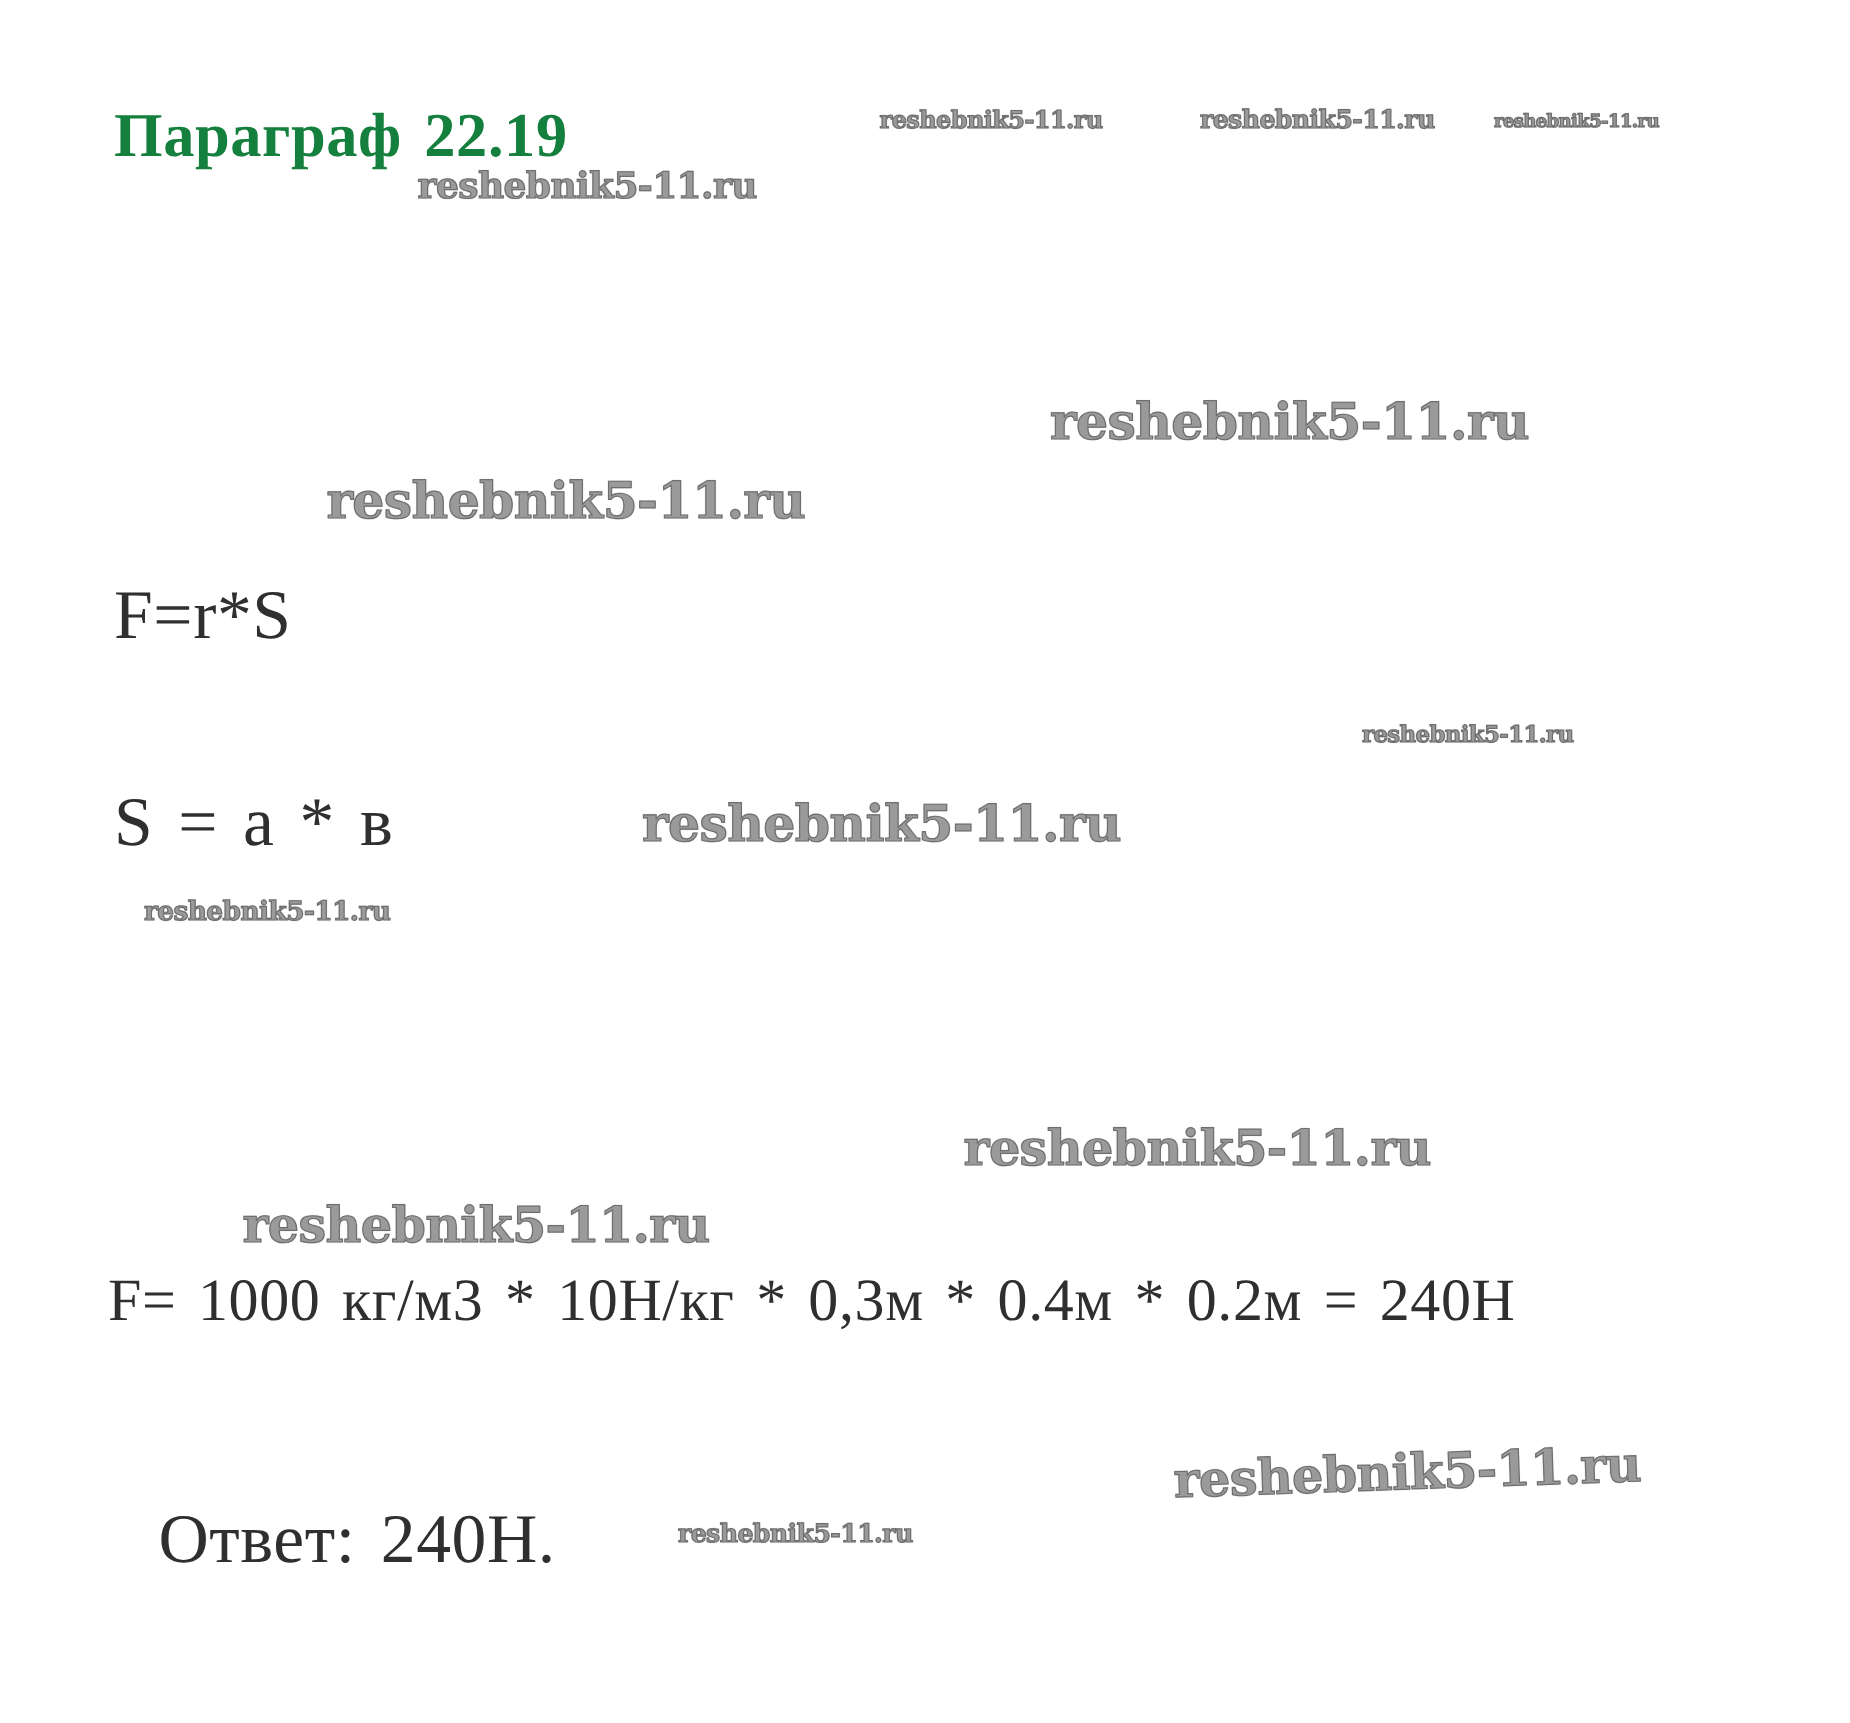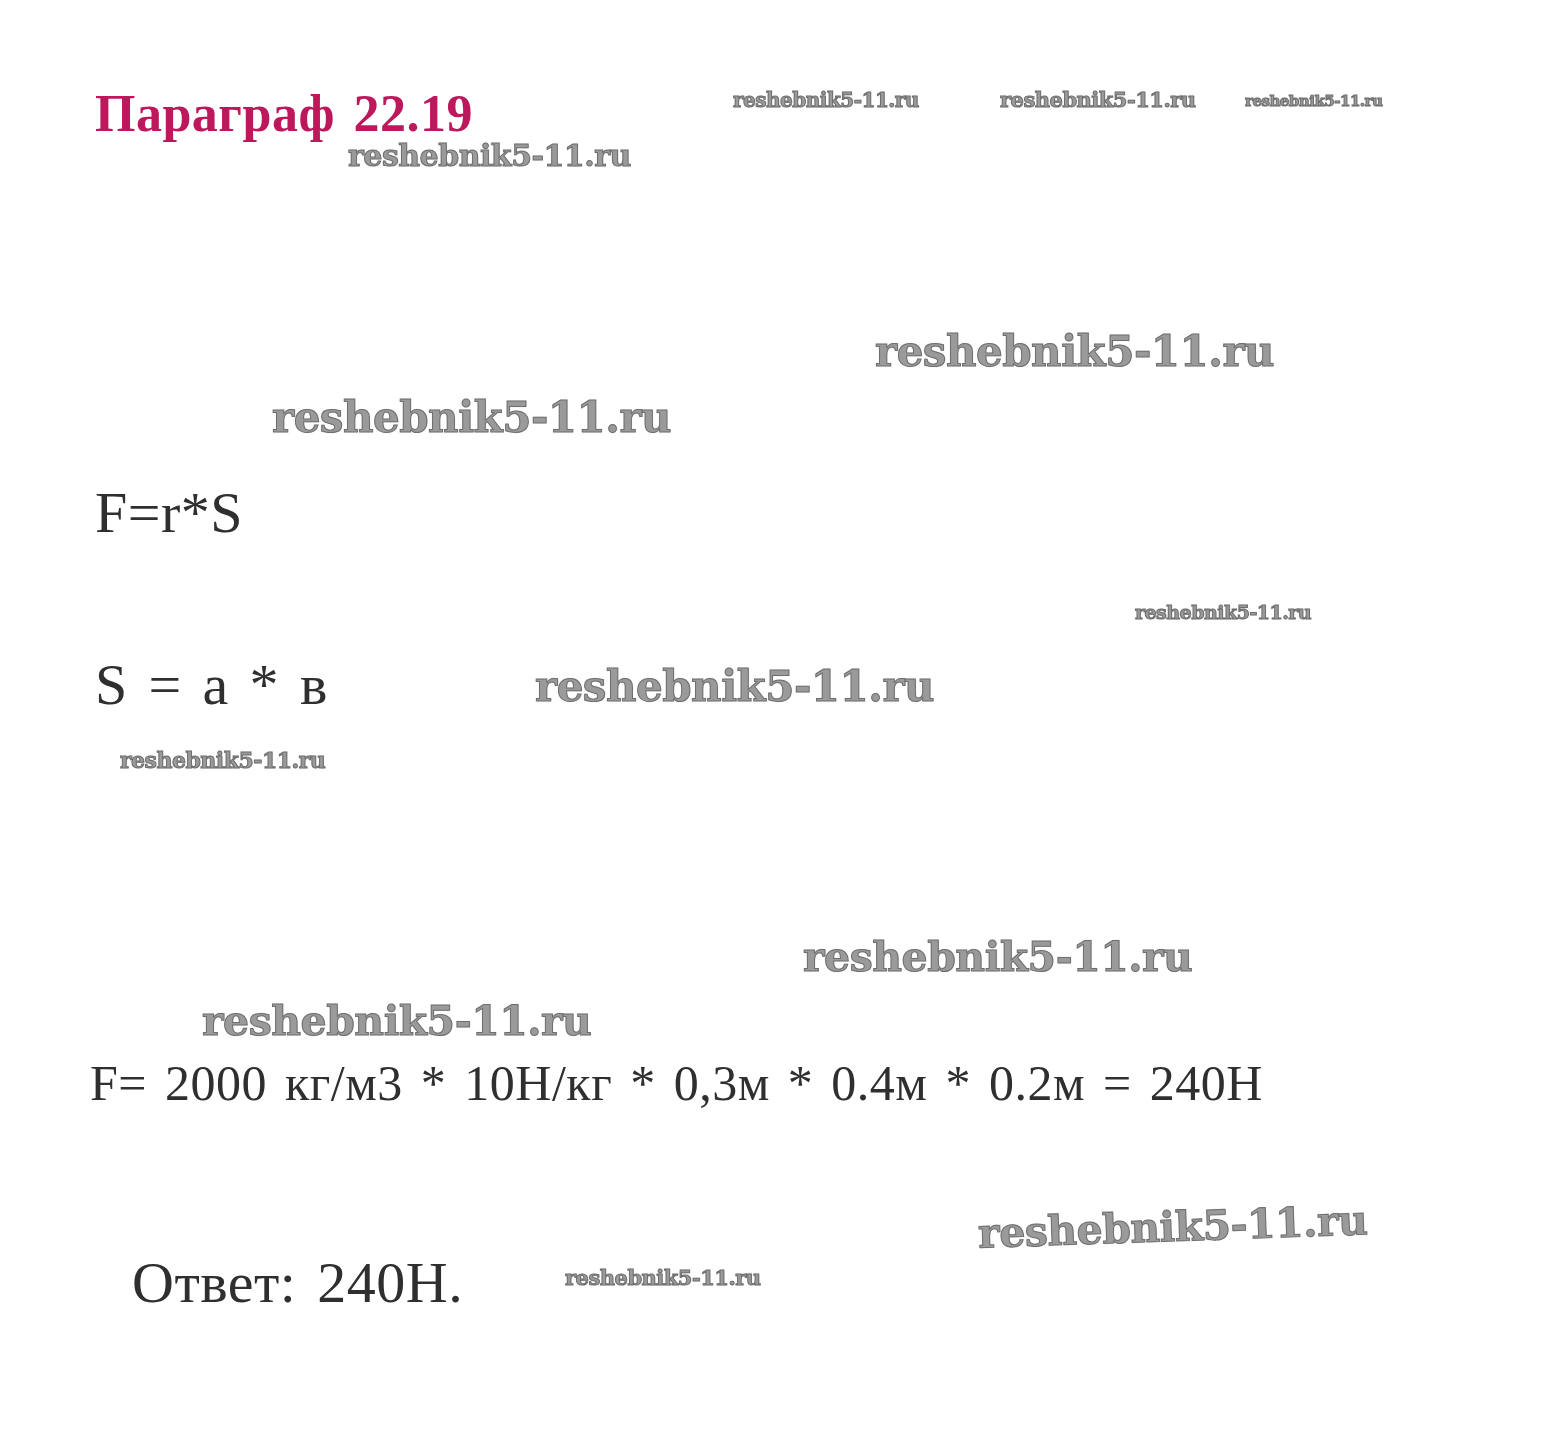--- a/index.html
+++ b/index.html
@@ -19,21 +19,21 @@
   .ink {
     position: absolute;
     color: #2f2f2f;
     white-space: nowrap;
     line-height: 1;
     letter-spacing: 0.5px;
     word-spacing: 0.10em;
   }
   .ink.title {
     font-weight: 700;
-    color: #be185d;
+    color: #15803d;
   }
   
   .wm {
     position: absolute;
     font-family: "DejaVu Serif", serif;
     font-weight: 700;
     color: #9a9a9a;
     -webkit-text-stroke: 1px #6f6f6f;
     text-shadow: 0 0 1px #7a7a7a;
     white-space: nowrap;
@@ -48,21 +48,21 @@
 
   <div class="ink title" style="left:95px; top:88px; font-size:52px;">Параграф 22.19</div>
 
 
   <div class="ink" style="left:95px; top:484px; font-size:58px;">F=r*S</div>
 
 
   <div class="ink" style="left:95px; top:656px; font-size:58px;">S = a * в</div>
 
 
-  <div class="ink" style="left:90px; top:1058px; font-size:50px;">F= 2000 кг/м3 * 10Н/кг * 0,3м * 0.4м * 0.2м = 240Н</div>
+  <div class="ink" style="left:90px; top:1058px; font-size:50px;">F= 1000 кг/м3 * 10Н/кг * 0,3м * 0.4м * 0.2м = 240Н</div>
 
   <div class="ink" style="left:92px; top:1254px; font-size:58px;margin-left:40px;">Ответ: 240Н.</div>
 
   <div class="wm" style="left:348px; top:141px; font-size:30px;">reshebnik5-11.ru</div>
 
   <div class="wm" style="left:733px; top:90px; font-size:20px;">reshebnik5-11.ru</div>
 
   <div class="wm" style="left:1000px; top:89px; font-size:21px;">reshebnik5-11.ru</div>
 
   <div class="wm" style="left:1245px; top:94px; font-size:15px;">reshebnik5-11.ru</div>

